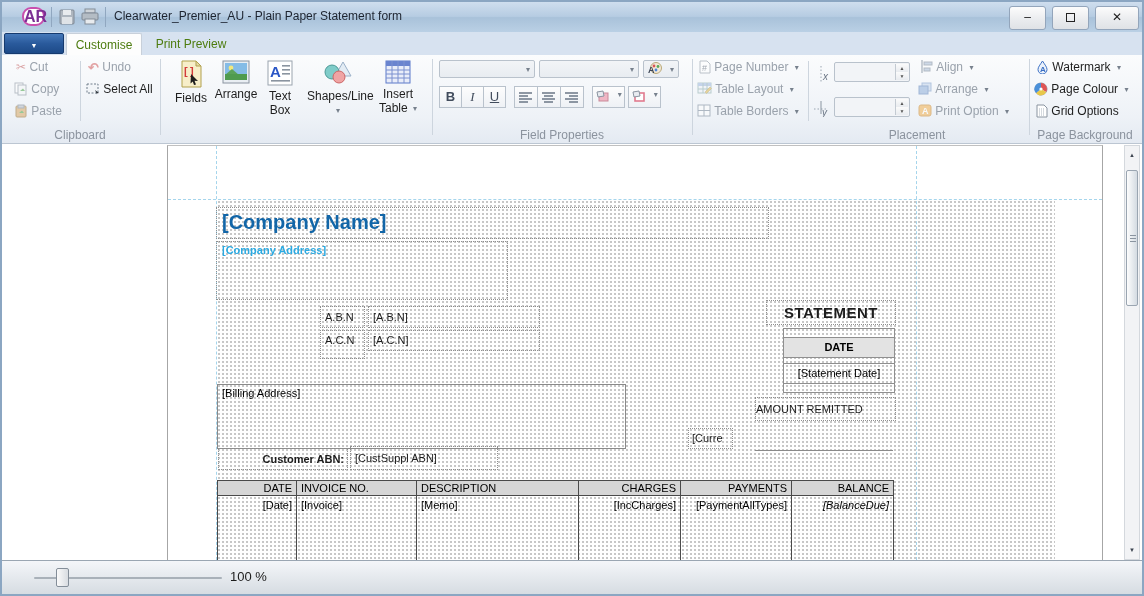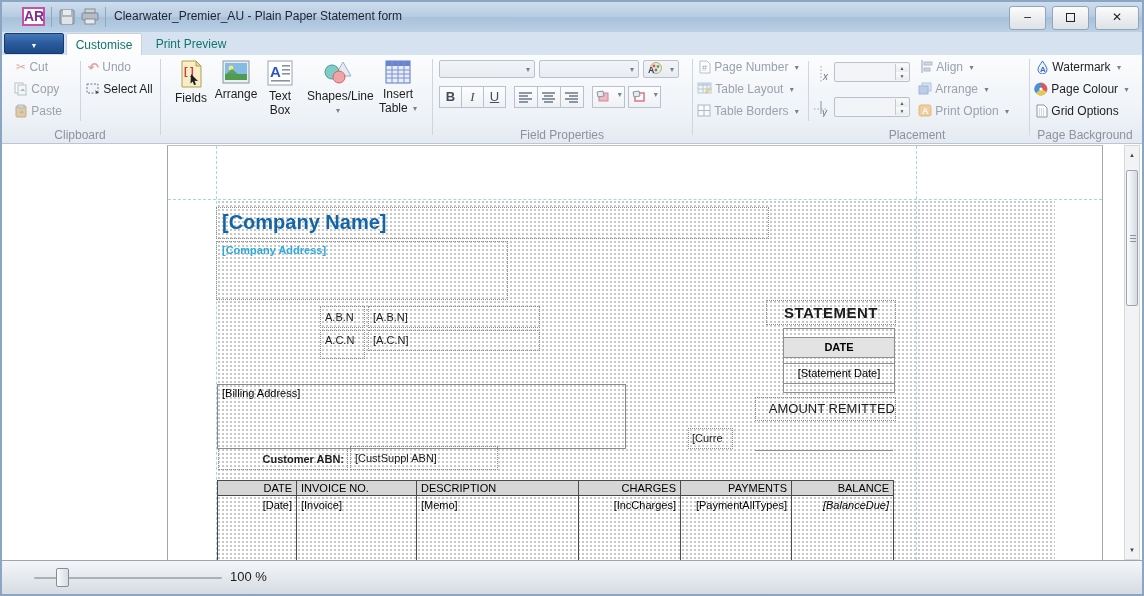--- a/index.html
+++ b/index.html
@@ -6,37 +6,37 @@
   html,body { width:1144px; height:596px; }
   body { font-family:"Liberation Sans", sans-serif; }
   #win { position:relative; width:1144px; height:596px; background:#b7c9dc;
          border:2px solid #8ba6c2; overflow:hidden; }
   .abs { position:absolute; }
 
   
   .titlebar { left:0; top:0; width:1140px; height:30px;
     background:linear-gradient(#cfdeee 0%, #b6cce2 48%, #a9c2da 52%, #bad0e5 100%); }
   .ar-logo { left:20px; top:5px; width:23px; height:19px; background:#fff;
-    border:2px solid #c84fae; border-radius:0; font-size:14px; font-weight:bold;
+    border:2px solid #c84fae; border-radius:9px; font-size:16px; font-weight:bold;
     color:#7c2f94; text-align:center; line-height:15px; }
   .tb-sep { top:5px; width:1px; height:20px; background:#90a7c0; }
   .tb-icon { top:6px; width:20px; height:18px; }
   .title-text { left:97px; top:7px; font-size:12px; color:#1d2430; }
   .winbtn { top:4px; height:24px; background:linear-gradient(#fcfcfc,#e9ebee 60%,#dfe2e6);
     border:1px solid #93a5bb; border-radius:3px; text-align:center; line-height:21px;
     font-size:12px; color:#222; }
   .max-box { display:inline-block; width:9px; height:9px; border:1px solid #222; margin-top:6px; }
 
   
   .tabrow { left:0; top:30px; width:1140px; height:23px; background:#d7e2f0; }
   .appmenu { left:2px; top:1px; width:60px; height:21px; border-radius:2px;
     background:linear-gradient(#4679ba,#2a5a9c 50%,#1d4a88); border:1px solid #163a6e;
     text-align:center; }
   .appmenu span { color:#fff; font-size:7px; line-height:21px; }
-  .tab { top:1px; height:22px; font-size:12px; color:#0f766e; text-align:center; line-height:22px; }
+  .tab { top:1px; height:22px; font-size:12px; color:#4d7c0f; text-align:center; line-height:22px; }
   .tab.active { background:#fdfdfd; border:1px solid #c8d0da; border-bottom:none;
     border-radius:2px 2px 0 0; }
 
   
   .ribbon { left:0; top:53px; width:1140px; height:89px;
     background:linear-gradient(#fbfcfd,#eef2f7 70%,#e4eaf2); border-bottom:1px solid #bcc6d2; }
   .vsep { background:#cdd5de; width:1px; }
   .grouplabel { font-size:12px; color:#8b939e; text-align:center; top:73px; }
   .smallbtn { height:16px; font-size:12px; color:#1e1e1e; white-space:nowrap; }
   .smallbtn .lbl { vertical-align:top; line-height:15px; }
@@ -411,21 +411,21 @@
       <div class="abs dtbl" style="left:615px;top:182px;width:112px">
         <div class="r" style="height:9px"></div>
         <div class="r" style="height:20px;line-height:19px;font-weight:bold;background:#e3e3e3">DATE</div>
         <div class="r" style="height:6px"></div>
         <div class="r" style="height:20px;line-height:18px">[Statement Date]</div>
         <div class="r" style="height:8px;border-bottom:none"></div>
       </div>
 
       <div class="abs solidbox" style="left:49px;top:222px;width:409px;height:65px">[Billing Address]</div>
 
-      <div class="abs fld" style="left:587px;top:251px;width:141px;height:24px;text-align:right;line-height:22px;font-size:13px">AMOUNT REMITTED</div>
+      <div class="abs fld" style="left:587px;top:251px;width:141px;height:24px;text-align:left;line-height:22px;font-size:11px">AMOUNT REMITTED</div>
       <div class="abs fld" style="left:520px;top:282px;width:45px;height:21px;line-height:19px;padding-left:3px">[Curre</div>
       <div class="abs" style="left:587px;top:304px;width:138px;height:0;border-top:1px solid #8a8a8a"></div>
 
       <div class="abs fld" style="left:50px;top:302px;width:130px;height:22px;line-height:20px;text-align:right;font-weight:bold;padding-right:3px">Customer ABN:</div>
       <div class="abs fld" style="left:182px;top:300px;width:148px;height:24px;line-height:22px;padding-left:4px">[CustSuppl ABN]</div>
 
       <div class="abs" style="left:49px;top:334px;width:677px">
         <div class="stbl-h">
           <div class="ar" style="width:79px">DATE</div>
           <div class="al" style="width:120px">INVOICE NO.</div>

